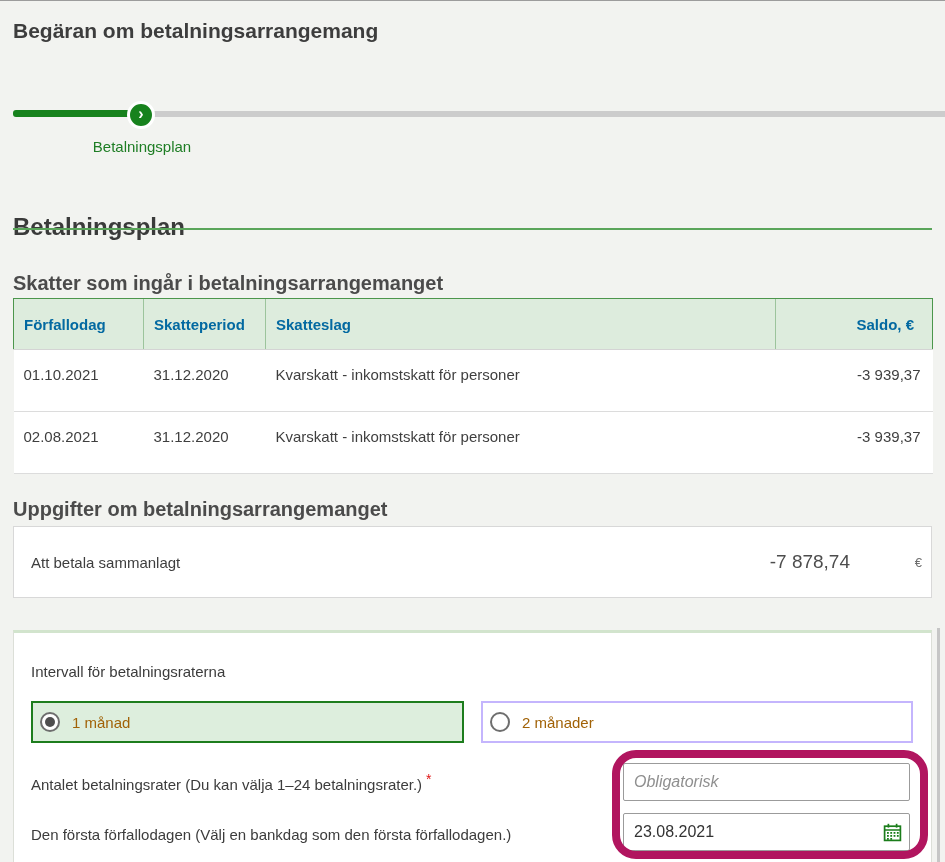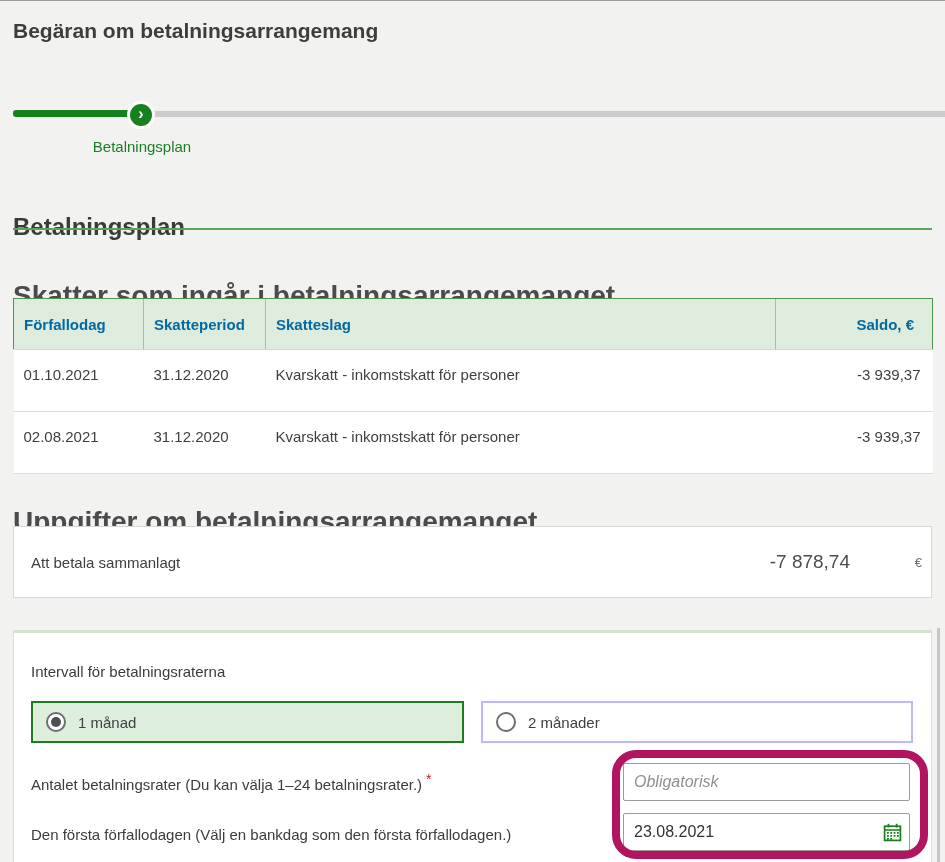--- a/index.html
+++ b/index.html
@@ -15,21 +15,21 @@
   .bar-rest{position:absolute;left:140px;top:111px;width:805px;height:6px;background:#cccccc;}
   .step-circle{position:absolute;left:127px;top:101px;width:22px;height:22px;background:#17821d;
                border:3px solid #ffffff;border-radius:50%;display:flex;align-items:center;justify-content:center;
                cursor:pointer;z-index:2;}
   .step-chevron{color:#ffffff;font-size:16px;font-weight:bold;line-height:1;margin-top:-2px;}
   .step-label{position:absolute;left:142px;top:138px;transform:translateX(-50%);font-size:15px;color:#1e7d24;white-space:nowrap;}
 
   .h2{position:absolute;left:13px;top:193px;font-size:24px;font-weight:bold;color:#3a3a3a;}
   .h2-underline{position:absolute;left:13px;top:228px;width:919px;height:2px;background:#5aa55a;}
 
-  .h3{position:absolute;left:13px;font-size:28px;color:#4b4b4b;}
+  .h3{position:absolute;left:13px;font-size:20px;color:#4b4b4b;}
   .h3-taxes{top:252px;}
   .h3-details{top:478px;}
 
   
   .tax-table{position:absolute;left:13px;top:298px;width:919px;border-collapse:collapse;table-layout:fixed;font-size:15px;}
   .tax-table thead th{background:#ddecdd;color:#0369a1;font-weight:bold;text-align:left;height:50px;
                       padding:0 0 0 10px;border-top:1px solid #4c964c;border-bottom:1px solid #d4d4d4;}
   .tax-table thead th.sep{border-left:1px solid #9cc49c;}
   .tax-table thead th:first-child{border-left:1px solid #4c964c;}
   .tax-table thead th:last-child{border-right:1px solid #4c964c;text-align:right;padding-right:18px;}
@@ -41,22 +41,22 @@
               border:1px solid #d8d8d8;box-sizing:border-box;display:flex;align-items:center;}
   .total-label{margin-left:17px;font-size:15px;color:#3e3e3e;}
   .total-amount{margin-left:auto;font-size:19px;color:#4d4d4d;}
   .total-currency{width:72px;text-align:right;padding-right:9px;font-size:13px;color:#6e6e6e;}
 
   
   .card-form{position:absolute;left:13px;top:630px;width:919px;height:233px;background:#ffffff;
              border:1px solid #dcdfd8;border-top:3px solid #d2e4cd;box-sizing:border-box;}
   .interval-label{position:absolute;left:17px;top:30px;font-size:15px;color:#3c3c3c;}
   .radio-row{position:absolute;left:17px;top:68px;display:flex;gap:17px;}
-  .radio-option{height:42px;display:flex;align-items:center;box-sizing:border-box;padding-left:13px;gap:12px;
-                font-size:15px;color:#404040;cursor:pointer;}
+  .radio-option{height:42px;display:flex;align-items:center;box-sizing:border-box;padding-left:7px;gap:12px;
+                font-size:15px;color:#a16207;cursor:pointer;}
   .radio-option.selected{width:433px;border:2px solid #1d7d1d;background:#ddeedd;}
   .radio-option.unselected{width:432px;border:2px solid #c4b5fd;background:#ffffff;}
   .radio-circle{width:20px;height:20px;border:2px solid #6e6e6e;border-radius:50%;background:#ffffff;
                 display:flex;align-items:center;justify-content:center;box-sizing:border-box;flex:0 0 auto;}
   .radio-dot{width:10px;height:10px;border-radius:50%;background:#4e4e4e;}
 
   .form-label{position:absolute;left:17px;font-size:15px;color:#3c3c3c;}
   .form-label-1{top:138px;}
   .form-label-2{top:193px;}
   .req{color:#e01414;font-size:14px;vertical-align:super;margin-left:4px;}

